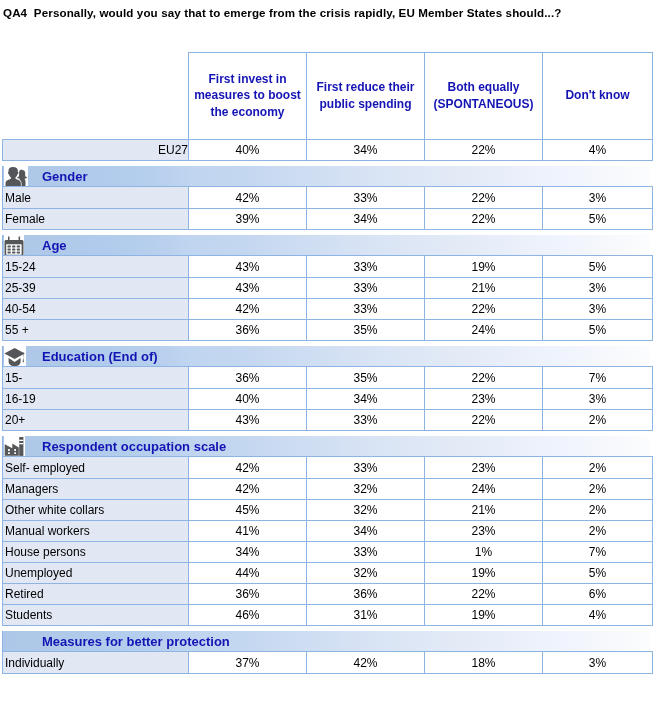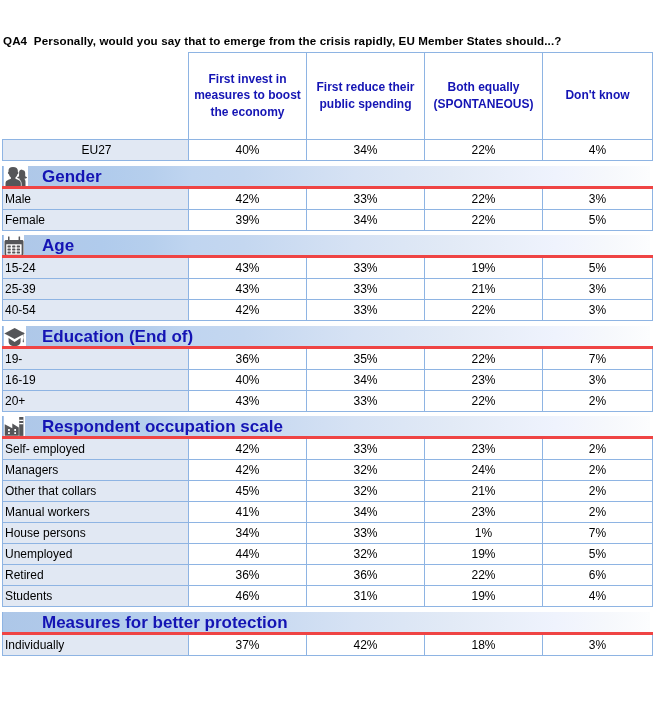--- a/index.html
+++ b/index.html
@@ -1,18 +1,18 @@
 <!DOCTYPE html>
 <html><head>
 <meta charset="utf-8">
 <style>
   html,body{margin:0;padding:0;background:#ffffff;}
   body{width:653px;height:716px;font-family:"Liberation Sans",sans-serif;}
   #page{position:relative;width:653px;height:716px;overflow:hidden;}
-  .title{position:absolute;left:3px;top:34px;font-size:11.6px;font-weight:bold;color:#000;white-space:pre;letter-spacing:0.115px;}
+  .title{position:absolute;left:3px;top:6px;font-size:11.6px;font-weight:bold;color:#000;white-space:pre;letter-spacing:0.115px;}
 
   #tablewrap{position:absolute;left:2px;top:52px;width:650px;}
   table.grid{border-collapse:collapse;table-layout:fixed;width:650px;}
   table.grid td{padding:0;margin:0;vertical-align:middle;box-sizing:border-box;}
 
   
   col.c0{width:186px}
   col.c1{width:118px}
   col.c2{width:118px}
   col.c3{width:118px}
@@ -34,50 +34,50 @@
   tr.hdr td.blank{border:0;background:#fff;height:87px;}
 
   
   tr.total td{
     height:21px;
     background:#e1e8f3;
     border:1px solid #8eb4e3;
     font-size:12.0px;
     color:#000;
   }
-  tr.total td.lab{ text-align:center; padding-left:2px; }
+  tr.total td.lab{ text-align:right; padding-left:2px; }
   tr.total td.val{ text-align:center; background:#ffffff; }
 
   
   tr.data td{
     height:21px;
     background:#e1e8f3;
     border:1px solid #8eb4e3;
     border-top:0;
     font-size:12.0px;
     color:#000;
   }
   tr.data td.lab{ text-align:left; padding-left:2px;}
   tr.data td.val{ text-align:center; background:#ffffff;}
-  tr.data.first td{ border-top:3px solid #ef4444; height:22px;}
+  tr.data.first td{ border-top:1px solid #ef4444; height:22px;}
 
   
   tr.group td{
     height:21px;
     padding:0;
     border:0;
     border-left:1px solid #8eb4e3;
     border-bottom:1px solid #8eb4e3;
   }
   tr.group .gwrap{position:relative;height:20px;
     background:linear-gradient(to right,#adc7e8 0%,#b0c9e9 7.6%,#b0cbec 15.2%,#b6cfed 23%,#c0d5f0 29%,#c4d7f0 37%,#d6e2f4 54%,#e2eaf6 69%,#eff3fd 85%,#f6f8fc 93%,#fcfdfe 99.5%,#ffffff 99.6%,#ffffff 100%);
   }
   tr.group .glabel{
     position:absolute; left:39px; top:1px; height:20px; line-height:20px;
-    color:#1414b4; font-size:17px; font-weight:bold; white-space:nowrap;
+    color:#1414b4; font-size:13px; font-weight:bold; white-space:nowrap;
   }
   tr.spacer td{height:5px;border:0;background:#fff;padding:0;}
   .gicon{position:absolute;left:1px;top:0;height:20px;background:#fff;overflow:hidden;display:block;line-height:0;}
   .gicon svg{display:block;position:absolute;left:0;top:0;}
 
 </style>
 </head>
 <body>
 
 <div id="page">
@@ -180,40 +180,47 @@
             <td class="val">21%</td>
             <td class="val">3%</td>
           </tr>
           <tr class="data">
             <td class="lab">40-54</td>
             <td class="val">42%</td>
             <td class="val">33%</td>
             <td class="val">22%</td>
             <td class="val">3%</td>
           </tr>
+          <tr class="data">
+            <td class="lab">55 +</td>
+            <td class="val">36%</td>
+            <td class="val">35%</td>
+            <td class="val">24%</td>
+            <td class="val">5%</td>
+          </tr>
           <tr class="spacer">
             <td colspan="5"></td>
           </tr>
           <tr class="group">
             <td colspan="5">
               <div class="gwrap">
                 <span class="gicon" style="width:22px">
                   <svg viewBox="0 0 23 21" width="23" height="21">
                     <path fill="#555659" d="M18.6 6.1 l0.9 0.45 l-0.25 5.3 l0.7 3.9 c-0.05 0.7 -1.2 0.7 -1.25 0 l0.45 -3.9 z"></path>
                     <path fill="#555659" d="M4.6 11.3 l6.0 3.5 l6.0 -3.5 l0 4.5 c0 2.7 -2.7 4.4 -6.0 4.4 c-3.3 0 -6.0 -1.7 -6.0 -4.4 z"></path>
                     <path fill="#ffffff" d="M3.9 9.4 l6.7 3.8 l6.7 -3.8 l0 2.2 l-6.7 4.3 l-6.7 -4.3 z"></path>
                     <path fill="#555659" d="M10.6 2.1 L20.9 7.5 L10.6 12.9 L0.3 7.5 Z"></path>
                   </svg>
                 </span>
                 <span class="glabel">Education (End of)</span>
               </div>
             </td>
           </tr>
           <tr class="data first">
-            <td class="lab">19-</td>
+            <td class="lab">15-</td>
             <td class="val">36%</td>
             <td class="val">35%</td>
             <td class="val">22%</td>
             <td class="val">7%</td>
           </tr>
           <tr class="data">
             <td class="lab">16-19</td>
             <td class="val">40%</td>
             <td class="val">34%</td>
             <td class="val">23%</td>
@@ -252,21 +259,21 @@
             <td class="val">2%</td>
           </tr>
           <tr class="data">
             <td class="lab">Managers</td>
             <td class="val">42%</td>
             <td class="val">32%</td>
             <td class="val">24%</td>
             <td class="val">2%</td>
           </tr>
           <tr class="data">
-            <td class="lab">Other that collars</td>
+            <td class="lab">Other white collars</td>
             <td class="val">45%</td>
             <td class="val">32%</td>
             <td class="val">21%</td>
             <td class="val">2%</td>
           </tr>
           <tr class="data">
             <td class="lab">Manual workers</td>
             <td class="val">41%</td>
             <td class="val">34%</td>
             <td class="val">23%</td>

